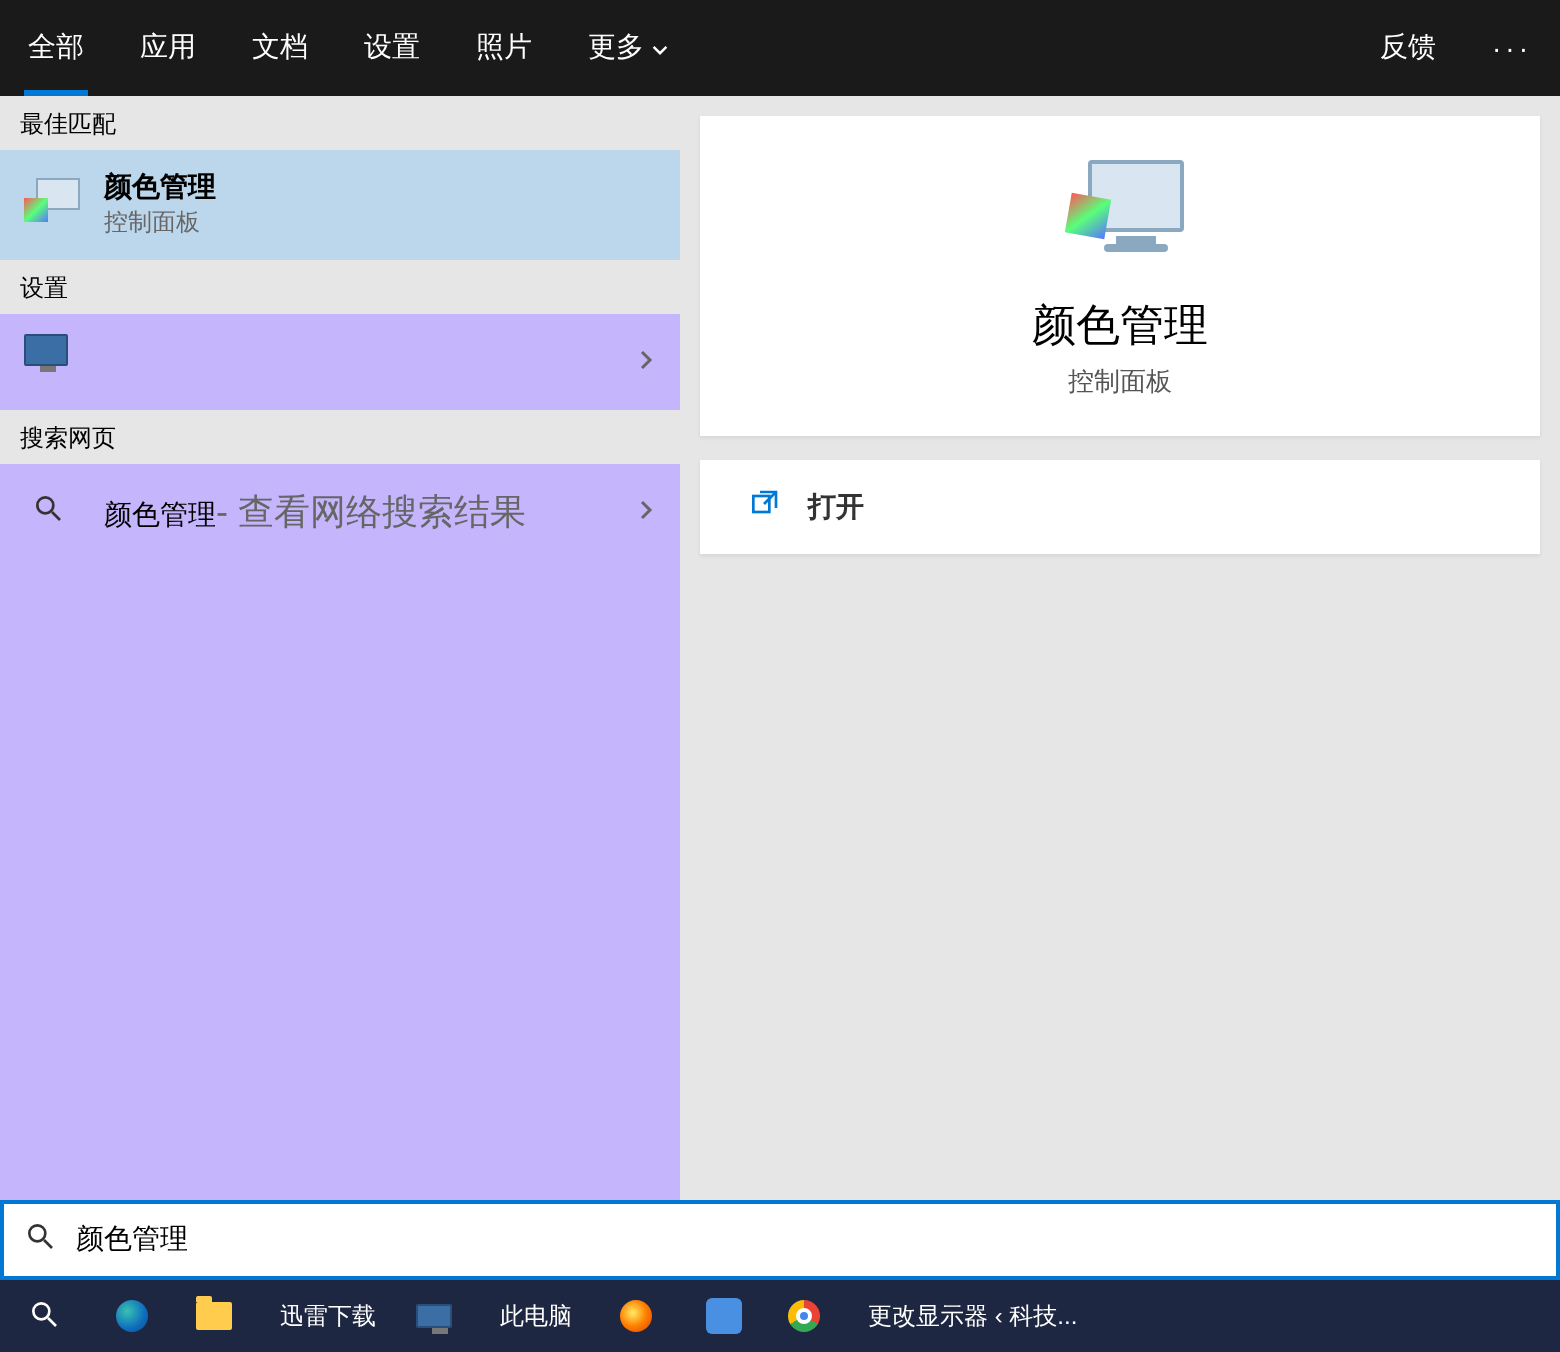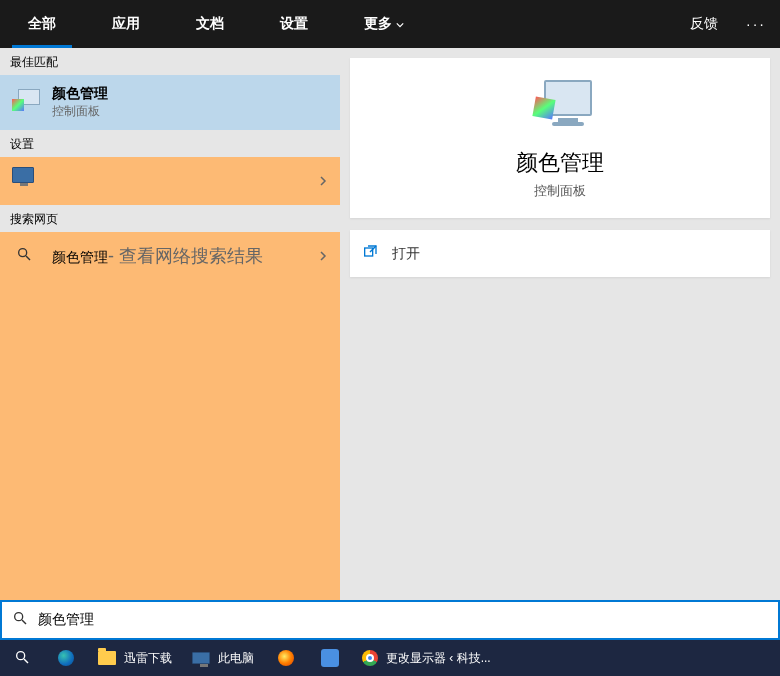--- a/index.html
+++ b/index.html
@@ -1,54 +1,54 @@
 <!DOCTYPE html>
 <html><head>
   <meta charset="utf-8">
   <style>
     * { margin: 0; padding: 0; box-sizing: border-box; font-family: "Microsoft YaHei", "Segoe UI", sans-serif; }
     body { width: 780px; height: 676px; background: #e8e8e8; overflow: hidden; }
 
     
     .topbar { height: 48px; background: #1a1a1a; display: flex; align-items: center; color: #fff; font-size: 14px; }
-    .tab { padding: 0 28px; height: 48px; display: flex; align-items: center; cursor: pointer; position: relative; font-weight: bold; }
+    .tab { padding: 0 14px; height: 48px; display: flex; align-items: center; cursor: pointer; position: relative; }
     .tab.active::after { content: ""; position: absolute; left: 12px; right: 12px; bottom: 0; height: 3px; background: #0078d4; }
     .tab-more { display: flex; align-items: center; gap: 4px; }
     .top-spacer { flex: 1; }
     .feedback { padding: 0 14px; cursor: pointer; }
     .more-dots { padding: 0 14px; cursor: pointer; letter-spacing: 2px; }
 
     
     .panes { display: flex; height: 552px; }
 
-    .left { width: 340px; background: #fdba74; overflow-y: auto; }
+    .left { width: 340px; background: #c4b5fd; overflow-y: auto; }
     .section-header { font-size: 12px; padding: 6px 10px 4px; background: #e6e6e6; }
     .result-row { display: flex; align-items: center; padding: 10px 12px; gap: 12px; cursor: pointer; position: relative; }
     .result-row.selected { background: #bcd7eb; }
     .result-icon { width: 28px; height: 28px; flex-shrink: 0; }
     .result-text { display: flex; flex-direction: column; }
     .result-title { font-size: 14px; font-weight: 600; }
     .result-sub { font-size: 12px; color: #666; }
     .row-chevron { margin-left: auto; color: #666; }
 
     .right { flex: 1; background: #e6e6e6; padding: 10px; }
     .detail-card { background: #fff; border-radius: 0; padding: 22px 0 18px; display: flex; flex-direction: column; align-items: center; box-shadow: 0 1px 2px rgba(0,0,0,0.08); }
     .detail-title { font-size: 22px; margin-top: 12px; }
     .detail-sub { font-size: 13px; color: #555; margin-top: 4px; }
     .action-list { background: #fff; margin-top: 12px; box-shadow: 0 1px 2px rgba(0,0,0,0.08); }
-    .action-row { display: flex; align-items: flex-end; gap: 14px; padding: 14px 12px; font-size: 14px; color: #333; cursor: pointer; }
+    .action-row { display: flex; align-items: flex-end; gap: 14px; padding: 14px 24px; font-size: 14px; color: #333; cursor: pointer; font-weight: bold; }
     .open-icon { color: #0078d4; }
 
     
     .search-row { height: 40px; background: #fff; border: 2px solid #0078d4; display: flex; align-items: center; padding: 0 10px; gap: 10px; }
     .search-row input { border: none; outline: none; font-size: 14px; flex: 1; height: 100%; }
 
     
     .taskbar { height: 36px; background: #1d2741; display: flex; align-items: center; color: #fff; font-size: 12px; }
-    .task-btn { height: 36px; min-width: 44px; display: flex; align-items: center; justify-content: flex-start; padding: 0 10px; gap: 8px; cursor: pointer; }
+    .task-btn { height: 36px; min-width: 44px; display: flex; align-items: center; justify-content: flex-start; padding: 0 10px; gap: 24px; cursor: pointer; }
     .circle { width: 16px; height: 16px; border-radius: 50%; display: inline-block; }
     .folder-icon { width: 18px; height: 14px; background: #ffcc4d; border-radius: 1px; position: relative; }
     .folder-icon::before { content: ""; position: absolute; top: -3px; left: 0; width: 8px; height: 3px; background: #ffcc4d; border-radius: 1px 1px 0 0; }
     .firefox { background: radial-gradient(circle at 40% 40%, #ffec64 0%, #ff7f00 50%, #d93c00 100%); }
     .chrome { background: conic-gradient(#ea4335 0 120deg, #34a853 120deg 240deg, #fbbc05 240deg 360deg); position: relative; }
     .chrome::after { content: ""; position: absolute; inset: 4px; background: #4285f4; border: 2px solid #fff; border-radius: 50%; }
     .blue-app { width: 18px; height: 18px; background: #4a90e2; border-radius: 3px; position: relative; }
 
     
     .monitor-mini { width: 22px; height: 16px; background: #3a6ea5; border: 1px solid #2a4e7a; border-radius: 1px; position: relative; }
@@ -76,20 +76,23 @@
       <span>全部</span>
     </div>
   <div class="tab">
       <span>应用</span>
     </div>
   <div class="tab">
       <span>文档</span>
     </div>
   <div class="tab">
       <span>设置</span>
+    </div>
+  <div class="tab">
+      <span>照片</span>
     </div>
   <div class="tab tab-more">
     <span>更多</span>
     <span>
       <svg class="chev-sm" viewBox="0 0 10 10">
           <path d="M1 3l4 4 4-4" fill="none" stroke="#fff" stroke-width="1.5"></path>
         </svg>
     </span>
   </div>
   <div class="top-spacer"></div>

